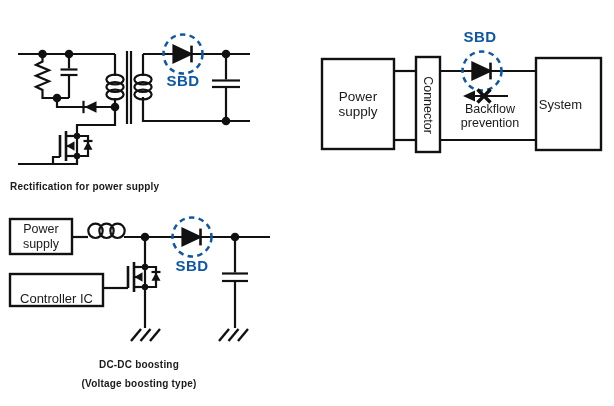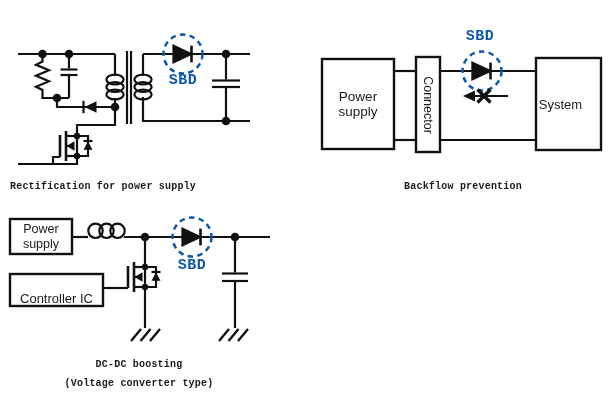--- a/index.html
+++ b/index.html
@@ -1,19 +1,19 @@
 <!DOCTYPE html>
 <html><head>
 <meta charset="utf-8">
 <style>
   html,body{margin:0;padding:0;background:#fff;}
   .canvas{position:relative;width:614px;height:406px;background:#ffffff;overflow:hidden;
           font-family:"Liberation Sans",sans-serif;color:#1a1a1a;}
   .art{position:absolute;left:0;top:0;}
-  .lbl{position:absolute;white-space:pre;line-height:1.12;font-family:Liberation Mono, monospace;}
+  .lbl{position:absolute;white-space:pre;line-height:1.12;}
   .title{font-weight:700;font-size:10px;letter-spacing:.2px;color:#1a1a1a;}
   .ctr{transform:translateX(-50%);text-align:center;white-space:nowrap;}
   .sbd{font-weight:700;font-size:15px;color:#0e57a5;letter-spacing:.5px;}
   .boxlbl{position:absolute;display:flex;align-items:center;justify-content:center;
           text-align:center;color:#1a1a1a;}
   .rot{transform:rotate(90deg);white-space:nowrap;}
   .ann{font-size:12.5px;line-height:13.5px;text-align:center;}
 </style>
 </head>
 <body>
@@ -146,34 +146,34 @@
       <use href="#sym-gnd" transform="translate(234,328)"></use>
       <use href="#sym-dot" x="145" y="237"></use>
       <use href="#sym-dot" x="235" y="237"></use>
     </g>
   </svg>
 
   <div class="lbl title" style="left:10px;top:181px;">Rectification for power supply</div>
 
   <div class="lbl sbd ctr" style="left:183px;top:73px;">SBD</div>
 
-  <div class="lbl title ctr" style="left:463px;top:181px;">Backflow prevention</div>
 
   <div class="lbl sbd ctr" style="left:480px;top:29px;">SBD</div>
 
   <div class="boxlbl" style="left:322px;top:59px;width:72px;height:90px;font-size:13.5px;">Power supply</div>
 
   <div class="boxlbl" style="left:416px;top:57px;width:24px;height:95px;font-size:12.5px;">
     <span class="rot">Connector</span>
   </div>
 
   <div class="boxlbl" style="left:528px;top:58px;width:65px;height:92px;font-size:13px;">System</div>
 
+  <div class="lbl ann ctr" style="left:490px;top:103px;"><span>Backflow</span><br><span>prevention</span></div>
 
-  <div class="lbl title ctr" style="left:139px;top:355px;line-height:19px;"><span>DC-DC boosting</span><br><span>(Voltage converter type)</span></div>
+  <div class="lbl title ctr" style="left:139px;top:355px;line-height:19px;"><span>DC-DC boosting</span><br><span>(Voltage boosting type)</span></div>
 
   <div class="lbl sbd ctr" style="left:192px;top:258px;">SBD</div>
 
   <div class="boxlbl" style="left:10px;top:219px;width:62px;height:35px;font-size:12.5px;line-height:1.15;">Power supply</div>
 
   <div class="boxlbl" style="left:10px;top:274px;width:93px;height:48px;font-size:13px;">Controller IC</div>
 
 </div>
 
 </body></html>

